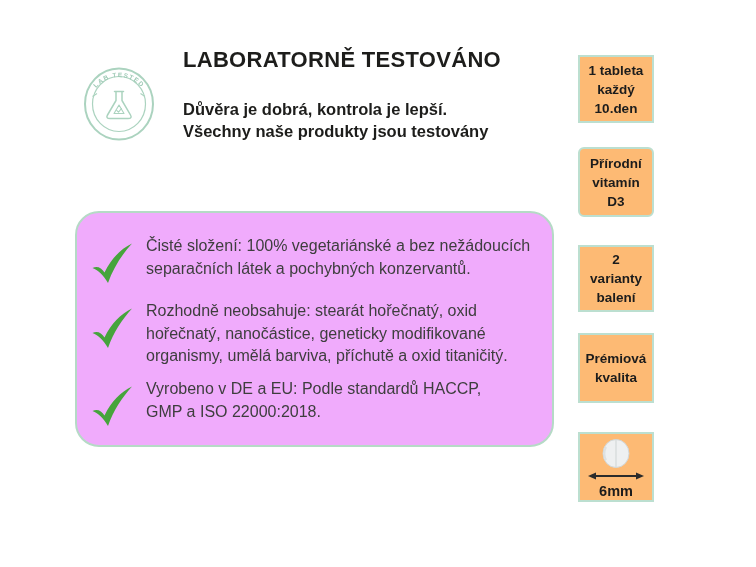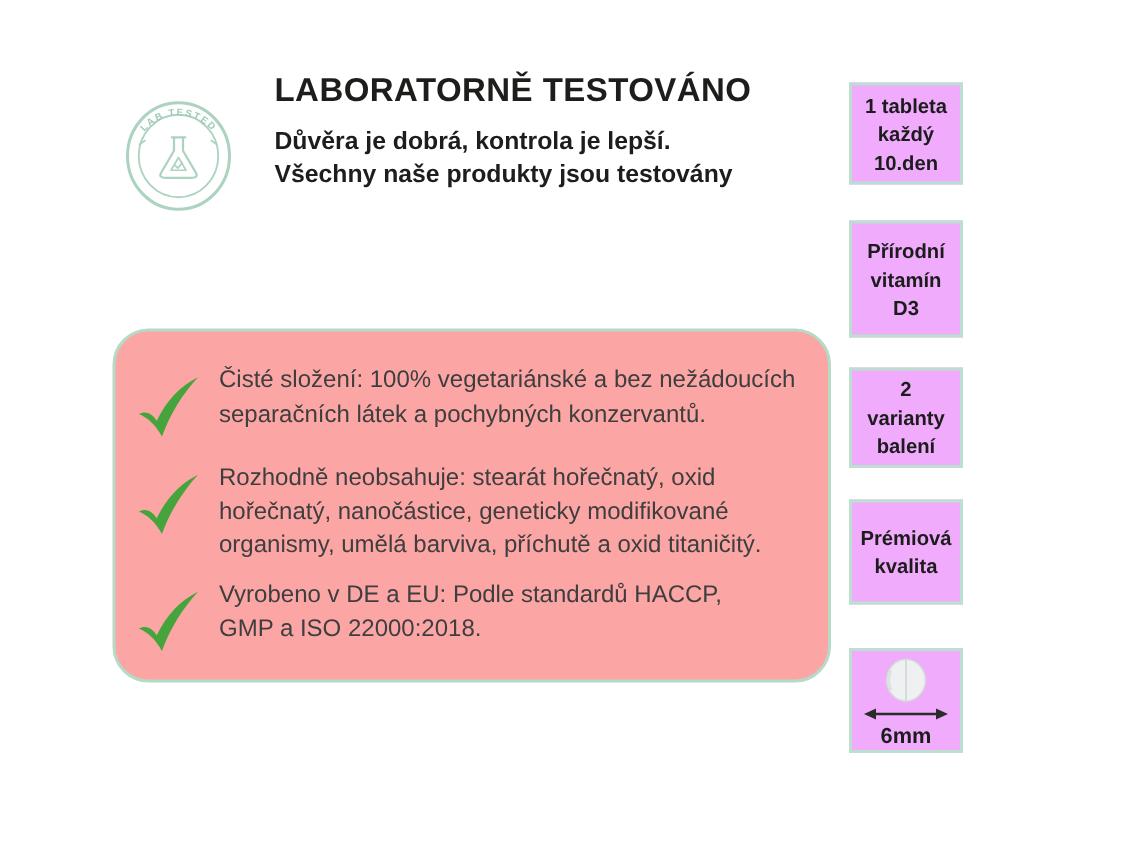--- a/index.html
+++ b/index.html
@@ -15,58 +15,57 @@
   .badge{position:absolute;left:80px;top:64px;}
 
   
   .header{position:absolute;left:183px;top:47px;}
   .title{
     margin:0;
     font-size:22px;font-weight:bold;letter-spacing:.3px;
     color:#1d1d1b;white-space:nowrap;
   }
   .intro{
-    margin:10px 0 0 0;
+    margin:25px 0 0 0;
     font-size:16.5px;font-weight:bold;line-height:22px;
     color:#1d1d1b;white-space:nowrap;
   }
   .intro .tline{display:block;}
 
   
   .panel{
     position:absolute;left:75px;top:211px;
     width:479px;height:236px;box-sizing:border-box;
     border:2px solid #b5dac6;border-radius:24px;
-    background:#fca5a5;
-    margin-top:8px;
+    background:#f0abfc;
   }
   .check-row{position:absolute;left:12px;display:flex;align-items:flex-start;}
   .check-row.r1{top:22px;}
   .check-row.r2{top:87px;}
   .check-row.r3{top:165px;}
   .check-svg{flex:0 0 auto;margin-top:6px;margin-right:11px;}
   .check-text{
     font-size:16px;line-height:22.5px;color:#3e3e3e;
     white-space:nowrap;
   }
   .check-text .tline{display:block;}
 
   
   .ibox{
-    position:absolute;left:566px;width:76px;box-sizing:border-box;
-    border:2px solid #bcdfd0;background:#f0abfc;
+    position:absolute;left:578px;width:76px;box-sizing:border-box;
+    border:2px solid #bcdfd0;background:#fdba74;
     display:flex;align-items:center;justify-content:center;
     text-align:center;
   }
   .ibox .label{
     font-weight:bold;font-size:13.5px;line-height:19px;color:#1c1c1c;
   }
   .ibox .label .tline{display:block;}
   .ibox.b1{top:55px;height:68px;}
-  .ibox.b2{top:147px;height:78px;}
+  .ibox.b2{top:147px;height:70px;border-radius:6px;}
   .ibox.b3{top:245px;height:67px;}
   .ibox.b4{top:333px;height:70px;}
   .ibox.b5{top:432px;height:70px;flex-direction:column;justify-content:flex-start;padding-top:4px;}
   .size-label{font-weight:bold;font-size:14.5px;color:#1c1c1c;margin-top:1px;}
 </style>
 </head>
 <body>
 
 <div class="canvas">
 

